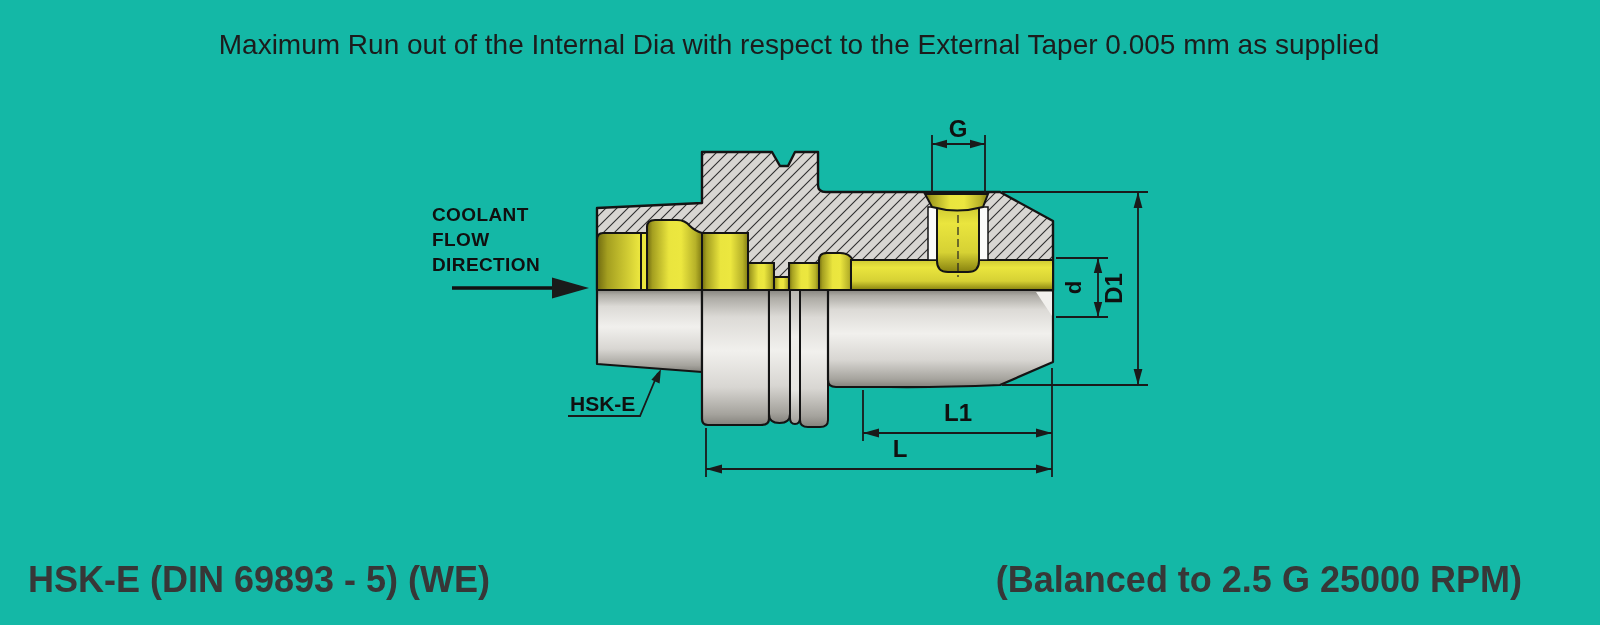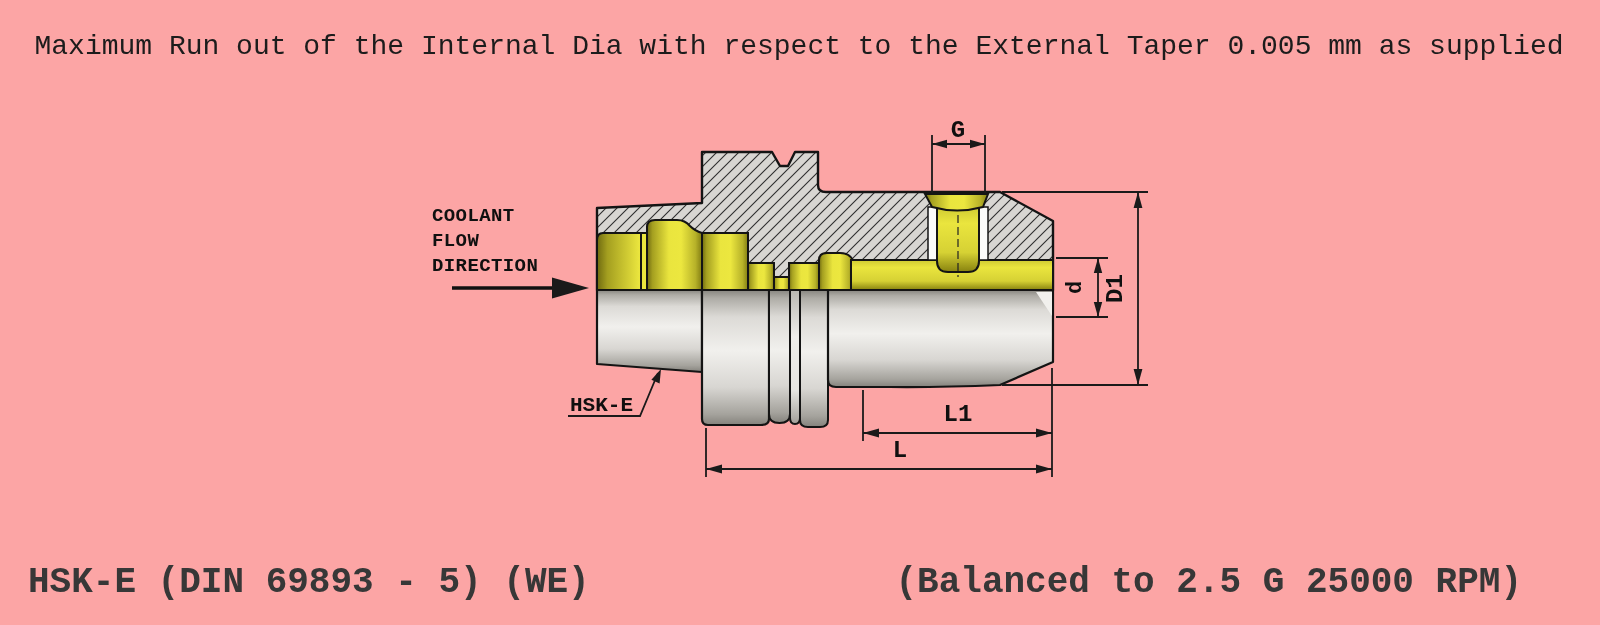--- a/index.html
+++ b/index.html
@@ -1,18 +1,18 @@
 <!DOCTYPE html>
 <html><head>
 <meta charset="utf-8">
 <style>
   html,body{margin:0;padding:0;background:#ffffff;}
   .canvas{
-    position:relative;width:1600px;height:625px;background:#fca5a5;overflow:hidden;
-    font-family:Liberation Mono, monospace;
+    position:relative;width:1600px;height:625px;background:#14b8a6;overflow:hidden;
+    font-family:Liberation Sans, sans-serif;
   }
   svg{display:block;}
   .t-title{font-size:28px;fill:#1c1c1c;}
   .t-note{font-size:19px;font-weight:bold;fill:#101010;letter-spacing:.4px;}
   .t-dim{font-size:24px;font-weight:bold;fill:#101010;}
   .t-dim-sm{font-size:22px;font-weight:bold;fill:#101010;}
   .t-shank{font-size:21px;font-weight:bold;fill:#101010;}
   .t-footer{font-size:36px;font-weight:bold;fill:#373737;}
   .dimline{stroke:#1a1a1a;stroke-width:1.8;fill:none;}
   .arrow{fill:#1a1a1a;stroke:none;}

